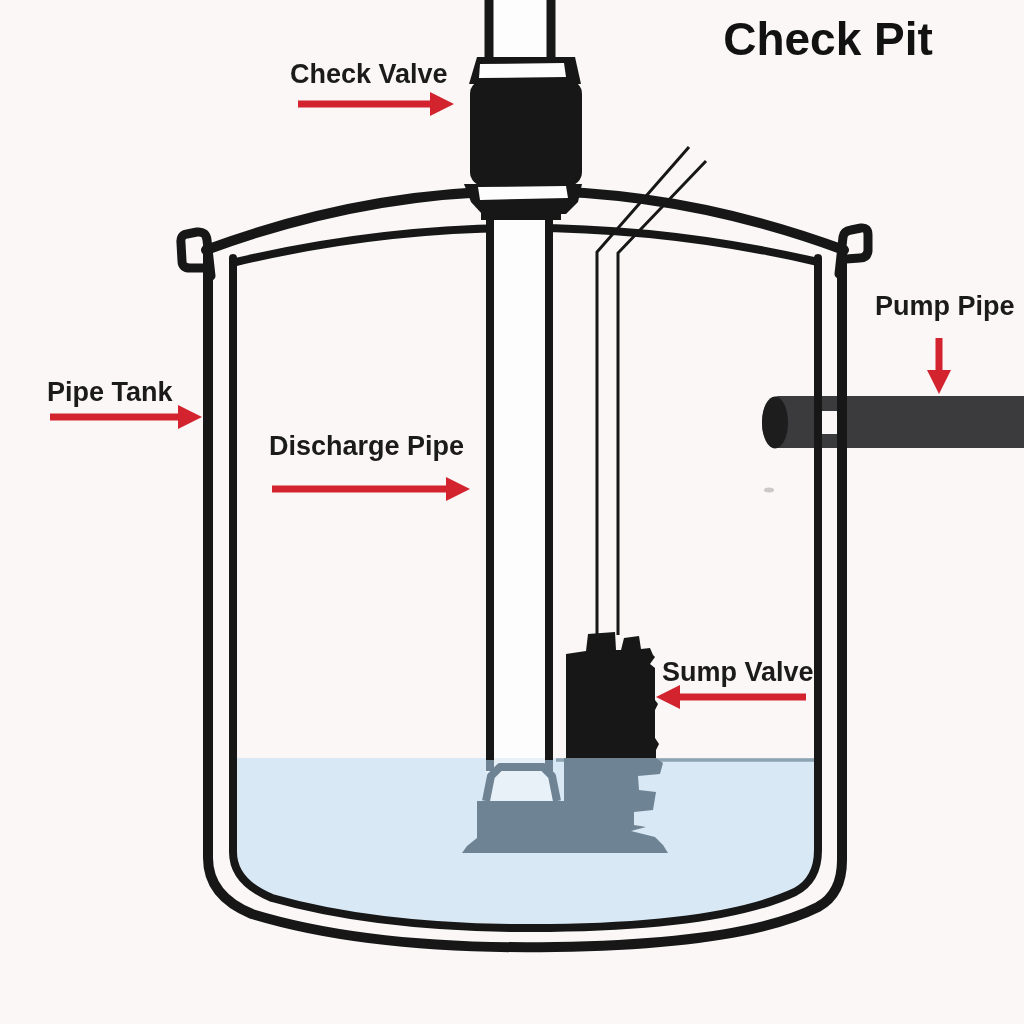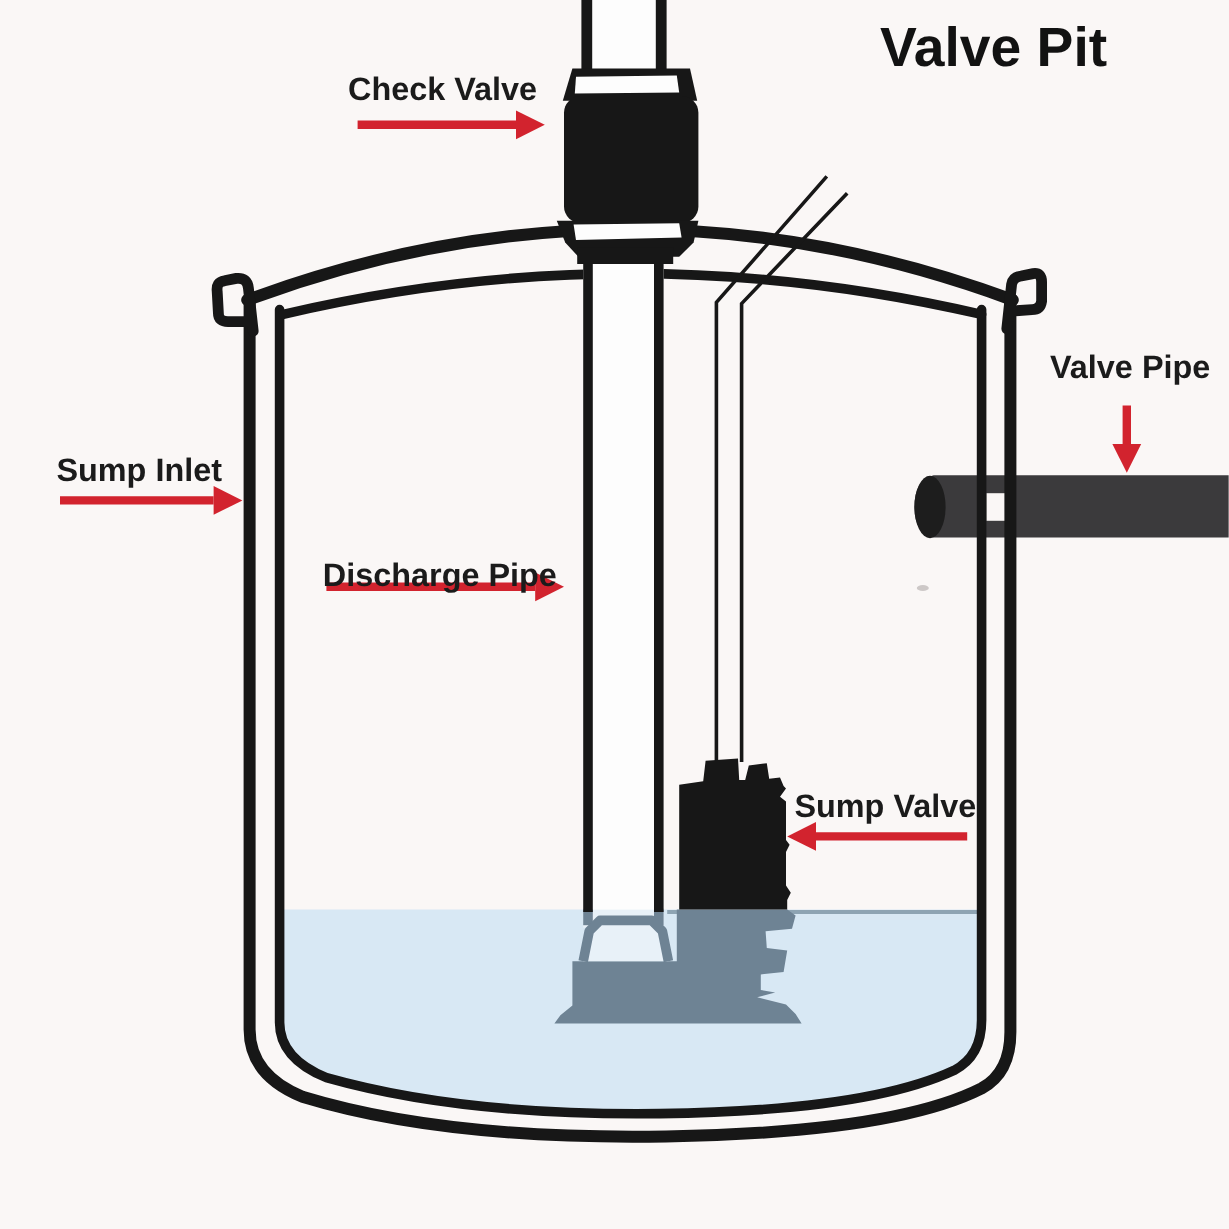--- a/index.html
+++ b/index.html
@@ -98,22 +98,22 @@
     <polygon stroke="none" points="927,370 951,370 939,394"></polygon>
 
     <line x1="806" y1="697" x2="680" y2="697" stroke-width="7"></line>
     <polygon stroke="none" points="680,685 656,697 680,709"></polygon>
   </g>
 
   <ellipse cx="769" cy="490" rx="5" ry="2.5" fill="#b9b4b4" opacity="0.7"></ellipse>
 </svg>
 
 <div class="title">
-  <div>Valve Pit</div>
+  <div>Check Pit</div>
 </div>
 
 <div class="lbl" style="left:290px;top:59px;">Check Valve</div>
-<div class="lbl" style="left:47px;top:377px;">Sump Inlet</div>
-<div class="lbl" style="left:269px;top:464px;">Discharge Pipe</div>
-<div class="lbl" style="left:875px;top:291px;">Valve Pipe</div>
+<div class="lbl" style="left:47px;top:377px;">Pipe Tank</div>
+<div class="lbl" style="left:269px;top:431px;">Discharge Pipe</div>
+<div class="lbl" style="left:875px;top:291px;">Pump Pipe</div>
 <div class="lbl" style="left:662px;top:657px;">Sump Valve</div>
 
 </div>
 
 </body></html>

